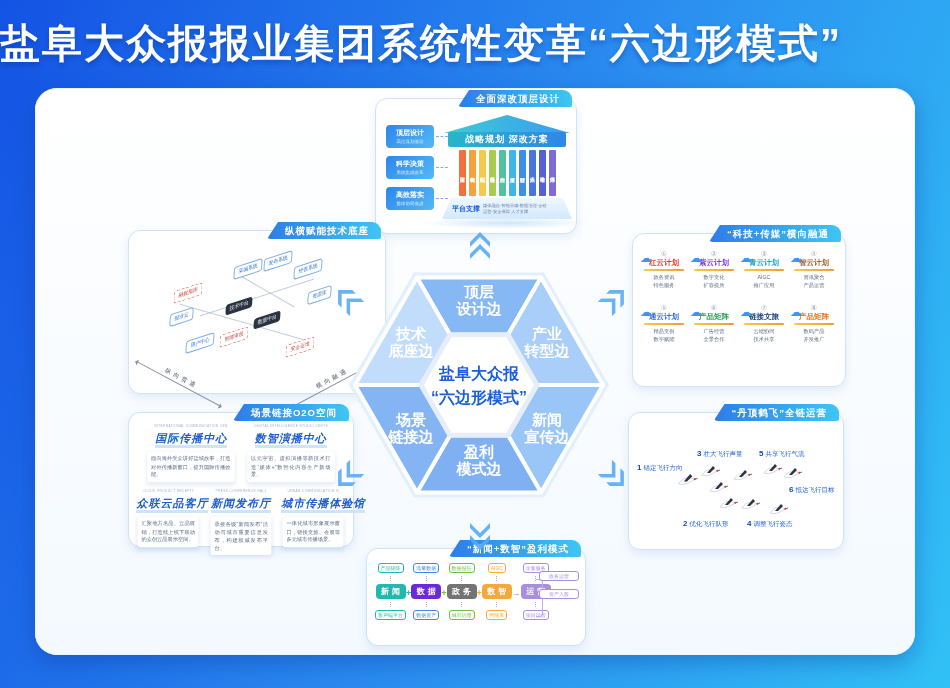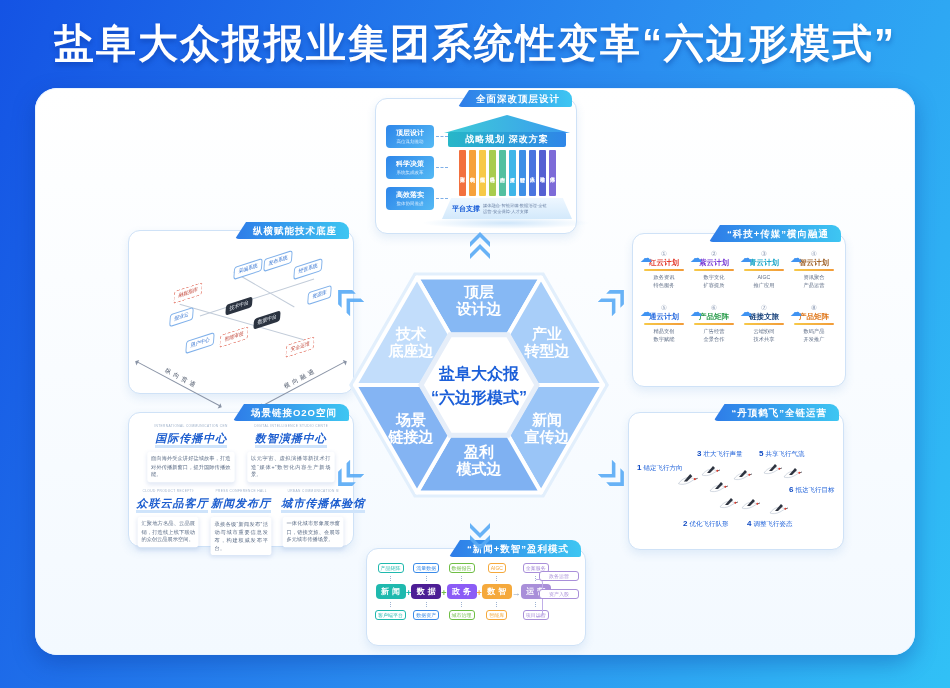--- a/index.html
+++ b/index.html
@@ -1,20 +1,20 @@
 <!DOCTYPE html>
 <html><head>
 <meta charset="utf-8">
 <style>
   html,body{margin:0;padding:0;width:950px;height:688px;overflow:hidden;
     font-family:"Liberation Sans","DejaVu Sans",sans-serif;}
   body{position:relative;background:linear-gradient(112deg,#1453e4 0%,#2b8ef0 55%,#31c1f6 100%);}
 
   
-  .header{position:absolute;left:0;top:0;right:0;height:86px;display:flex;align-items:center;justify-content:center;}
+  .header{position:absolute;left:0;top:0;right:0;height:86px;display:flex;align-items:center;}
   .header h1{margin:0;color:#fff;font-size:40px;font-weight:bold;letter-spacing:2px;
     text-shadow:0 3px 5px rgba(5,45,140,.4);white-space:nowrap;}
 
   
   .panel{position:absolute;left:35px;top:88px;width:880px;height:567px;border-radius:22px;
     background:linear-gradient(180deg,#ffffff 0%,#f3f9ff 100%);
     box-shadow:0 8px 22px rgba(8,50,150,.35), inset 0 0 0 1px #eaf4ff;}
 
   
   .card{position:absolute;background:#fff;border:1px solid #cfe2f7;border-radius:12px;
@@ -62,21 +62,21 @@
   .base{position:absolute;left:66px;top:99px;width:130px;height:21px;
     clip-path:polygon(7% 0,93% 0,100% 100%,0 100%);
     background:linear-gradient(180deg,#eef7ff,#d3e9fb);display:flex;align-items:center;gap:3px;
     padding:0 10px;box-sizing:border-box;}
   .base .bl{font-size:7px;font-weight:bold;color:#1b5fd9;white-space:nowrap;}
   .base .bt{font-size:5px;color:#6d83a6;transform:scale(.85);transform-origin:left center;white-space:normal;line-height:1.3;}
   .gshadow{position:absolute;left:46px;top:118px;width:168px;height:12px;border-radius:50%;
     background:radial-gradient(closest-side,#cfe6fa,rgba(255,255,255,0));}
 
   
-  .card-tech{left:93px;top:142px;width:224px;height:162px;}
+  .card-tech{left:93px;top:142px;width:224px;height:162px;padding-left:32px;}
   .tech-stage{position:absolute;left:8px;top:14px;right:8px;bottom:26px;}
   .node{position:absolute;font-size:5px;line-height:1.1;padding:2px 4px;border-radius:3px;background:#fff;
     transform:rotate(-18deg) skewX(-22deg);white-space:nowrap;}
   .nb{border:1px solid #7fb0ea;color:#2e6fd0;}
   .nr{border:1px solid #e88c7f;color:#c2473a;border-style:dashed;}
   .nk{background:#2b3340;color:#eef2f8;}
   .wire{position:absolute;border-top:1px solid #c2ccd9;}
   .axis{position:absolute;width:96px;text-align:center;color:#4a5568;font-size:6px;letter-spacing:3px;}
   .axis .ln{display:block;margin-top:1px;height:0;border-top:1px solid #8a94a6;position:relative;}
   .axis .ln::before,.axis .ln::after{content:"";position:absolute;top:-3px;border:3px solid transparent;}
@@ -122,21 +122,21 @@
   .flow{position:absolute;left:8px;top:14px;right:46px;display:flex;align-items:center;}
   .fcol{flex:1;display:flex;flex-direction:column;align-items:center;gap:3px;}
   .obox{border:1px solid;border-radius:3px;font-size:5px;padding:1px 2px;white-space:nowrap;background:#fff;}
   .blk{width:30px;height:15px;border-radius:4px;color:#fff;font-size:8px;font-weight:bold;
     display:flex;align-items:center;justify-content:center;letter-spacing:3px;padding-left:3px;box-sizing:border-box;}
   .vd{height:5px;border-left:1px dotted #9fb4d2;}
   .conn{width:10px;text-align:center;font-size:9px;font-weight:bold;margin-top:2px;}
   .k0{color:#1fb9ae;border-color:#1fb9ae}.k1{color:#3a8be8;border-color:#3a8be8}
   .k2{color:#6fbe45;border-color:#6fbe45}.k3{color:#f5a93c;border-color:#f5a93c}
   .k4{color:#a98fd9;border-color:#a98fd9}
-  .b0{background:#1fb9ae}.b1{background:#4c1d95}.b2{background:#8b5cf6}.b3{background:#f5a93c}.b4{background:#a98fd9}
+  .b0{background:#1fb9ae}.b1{background:#6d28d9}.b2{background:#737373}.b3{background:#f5a93c}.b4{background:#a98fd9}
   .x0{color:#1fb9ae}.x1{color:#6fbe45}.x2{color:#f5a93c}.x3{color:#8aa0c0}
   .rgroup{position:absolute;right:6px;top:22px;width:40px;display:flex;flex-direction:column;gap:8px;}
   .rgroup .obox{text-align:center;}
   .bracket{position:absolute;right:42px;top:30px;width:6px;height:36px;
     border-top:1px solid #c0aee8;border-bottom:1px solid #c0aee8;border-right:1px solid #c0aee8;
     border-radius:0 4px 4px 0;}
 </style>
 </head>
 <body>
 

